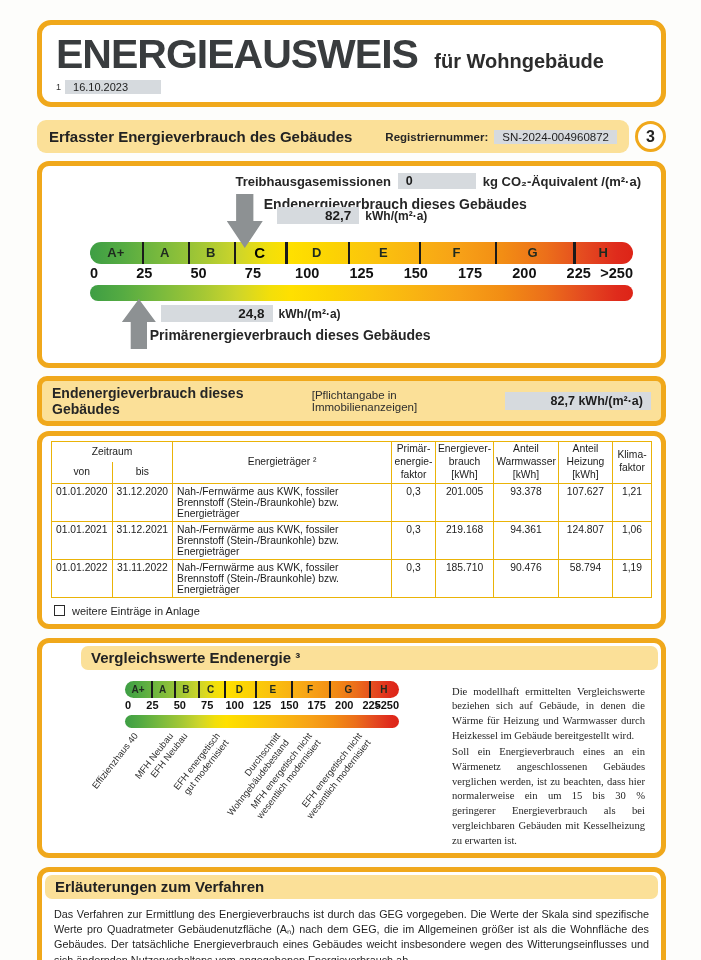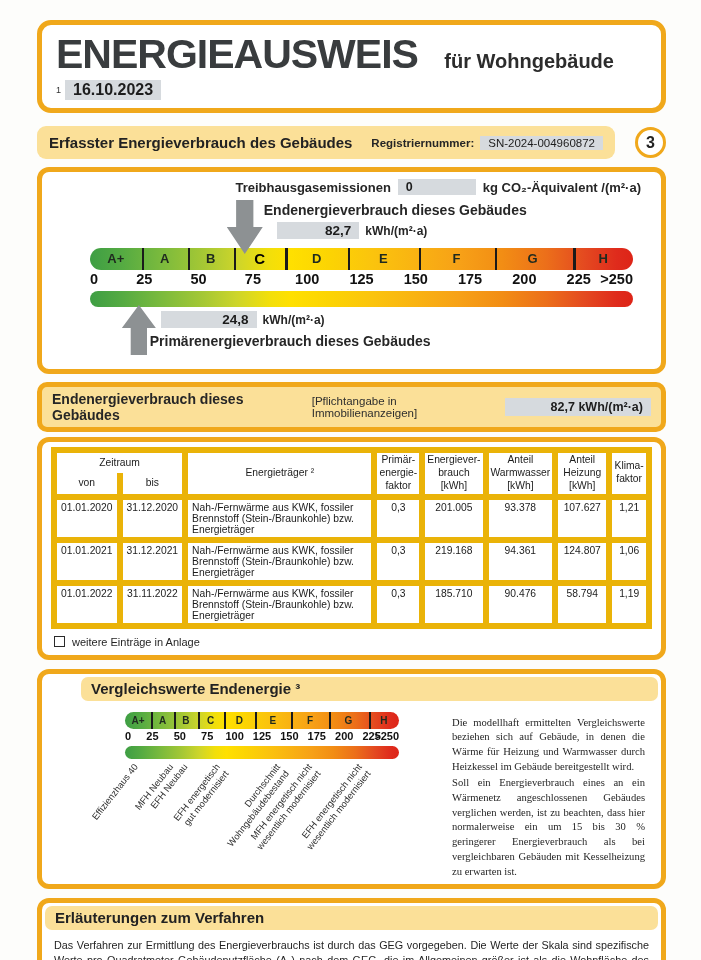--- a/index.html
+++ b/index.html
@@ -29,26 +29,26 @@
   .vbox {
     background:#d6dade;
     color:#1d1d1d;
     padding:1px 8px;
     font-weight:bold;
     display:inline-block;
   }
   
   .header-box { margin-top:20px; padding:6px 14px 8px; border-radius:14px; }
   .h-title { font-size:41px; font-weight:bold; color:#393c3e; letter-spacing:-1px; }
-  .h-suffix { font-size:20px; font-weight:bold; color:#2c2c2c; margin-left:22px; }
+  .h-suffix { font-size:20px; font-weight:bold; color:#2c2c2c; margin-left:12px; }
   .h-law { font-size:12px; color:#333; margin-top:2px; display:flex; align-items:center; gap:4px; }
   .h-law sup { font-size:9px; }
-  .h-date { font-size:16px; font-weight:bold; min-width:96px; }
-  
-  .reg-row { display:flex; align-items:center; gap:20px; margin:13px 35px 0 37px; }
+  .h-date { font-size:11px; font-weight:normal; min-width:96px; }
+  
+  .reg-row { display:flex; align-items:center; gap:6px; margin:13px 35px 0 37px; }
   .reg-bar {
     flex:1; background:#fbe098; border-radius:9px;
     padding:8px 12px; display:flex; align-items:center; justify-content:space-between;
   }
   .reg-title { font-weight:bold; font-size:15px; color:#222; }
   .reg-right { display:flex; align-items:center; gap:6px; }
   .reg-label { font-weight:bold; font-size:11.5px; }
   .reg-value { font-size:11.5px; font-weight:normal; }
   .page-circle {
     width:31px; height:31px; border-radius:50%;
@@ -62,21 +62,21 @@
   .ghg-row { display:flex; justify-content:flex-end; align-items:center; gap:7px; font-weight:bold; font-size:13px; height:22px; }
   .ghg-value { width:78px; font-size:12.5px; }
   .scale-area { margin-left:28px; margin-right:8px; position:relative; }
   .endenergy-row { position:relative; height:50px; z-index:2; }
   .arrow-down {
     position:absolute; left:calc(28.5% - 18px); top:2px; width:36px; height:54px;
     background:#8d9193;
     clip-path:polygon(26% 0, 74% 0, 74% 50%, 100% 50%, 50% 100%, 0 50%, 26% 50%);
   }
   .end-label { position:absolute; left:32%; top:4px; font-weight:bold; font-size:14px; }
-  .end-valrow { position:absolute; left:34.5%; top:24px; display:flex; align-items:center; gap:6px; }
+  .end-valrow { position:absolute; left:34.5%; top:15px; display:flex; align-items:center; gap:6px; }
   .end-value { width:82px; text-align:right; font-size:13.5px; }
   .unit { font-weight:bold; font-size:12px; }
   .letterbar {
     position:relative; height:22px; border-radius:11px;
     background:linear-gradient(90deg,#3e9e44 0%,#55ab42 6%,#7aba3d 13%,#a6c834 21%,#cdd52b 27%,#f2df0a 33%,#ffe000 37%,#fcd403 44%,#fbc40d 52%,#f9b312 60%,#f7a117 68%,#f28d14 76%,#ec6f1a 84%,#e44a20 91%,#df2b1c 97%,#dd2417 100%);
   }
   .letterbar .cls {
     position:absolute; top:0; transform:translateX(-50%);
     font-weight:bold; font-size:13px; line-height:22px; color:#1f2a1f;
   }
@@ -90,35 +90,35 @@
     height:16px; border-radius:8px; margin-top:1px;
     background:linear-gradient(90deg,#3e9e44 0%,#55ab42 6%,#7aba3d 13%,#a6c834 21%,#cdd52b 27%,#f2df0a 33%,#ffe000 37%,#fcd403 44%,#fbc40d 52%,#f9b312 60%,#f7a117 68%,#f28d14 76%,#ec6f1a 84%,#e44a20 91%,#df2b1c 97%,#dd2417 100%);
   }
   .primary-row { position:relative; height:54px; }
   .arrow-up {
     position:absolute; left:calc(9% - 17px); top:-2px; width:34px; height:50px;
     background:#8d9193;
     clip-path:polygon(50% 0, 100% 46%, 74% 46%, 74% 100%, 26% 100%, 26% 46%, 0 46%);
   }
   .pri-valrow { position:absolute; left:13%; top:4px; display:flex; align-items:center; gap:6px; }
-  .pri-value { width:96px; text-align:right; font-size:13.5px; }
+  .pri-value { width:112px; text-align:right; font-size:13.5px; }
   .pri-label { position:absolute; left:11%; top:26px; font-weight:bold; font-size:14px; }
   
   .summary-bar {
     margin:8px 35px 0 37px;
     border:5px solid #f0a81b; border-radius:10px; background:#fbe098;
     display:flex; align-items:center; gap:9px; padding:4px 10px;
   }
   .sum-label { font-weight:bold; font-size:14px; }
   .sum-note { font-size:11.5px; color:#2e2e2e; }
   .sum-value { margin-left:auto; width:152px; text-align:right; font-size:12.5px; padding:2px 8px; }
   
   .table-box { margin-top:5px; }
   table { border-collapse:collapse; width:calc(100% - 18px); margin:5px 9px 2px; font-size:10.3px; color:#1c1c1c; }
-  th, td { border:6px solid #eab308; }
+  th, td { border:1px solid #eab308; }
   th { font-weight:normal; text-align:center; white-space:pre-line; padding:1px 2px; line-height:1.25; }
   th.nb { border-bottom:none; }
   th.nt { border-top:none; }
   td { padding:2px 4px; vertical-align:top; }
   td.c { text-align:center; }
   td.energy { text-align:left; }
   .chk-row { display:flex; align-items:center; gap:7px; padding:5px 12px 7px; font-size:11px; }
   .chk { width:11px; height:11px; border:1.5px solid #2a2a2a; background:#fff; flex:0 0 auto; }
   
   .comp-box { margin-top:9px;padding-left:36px; }

